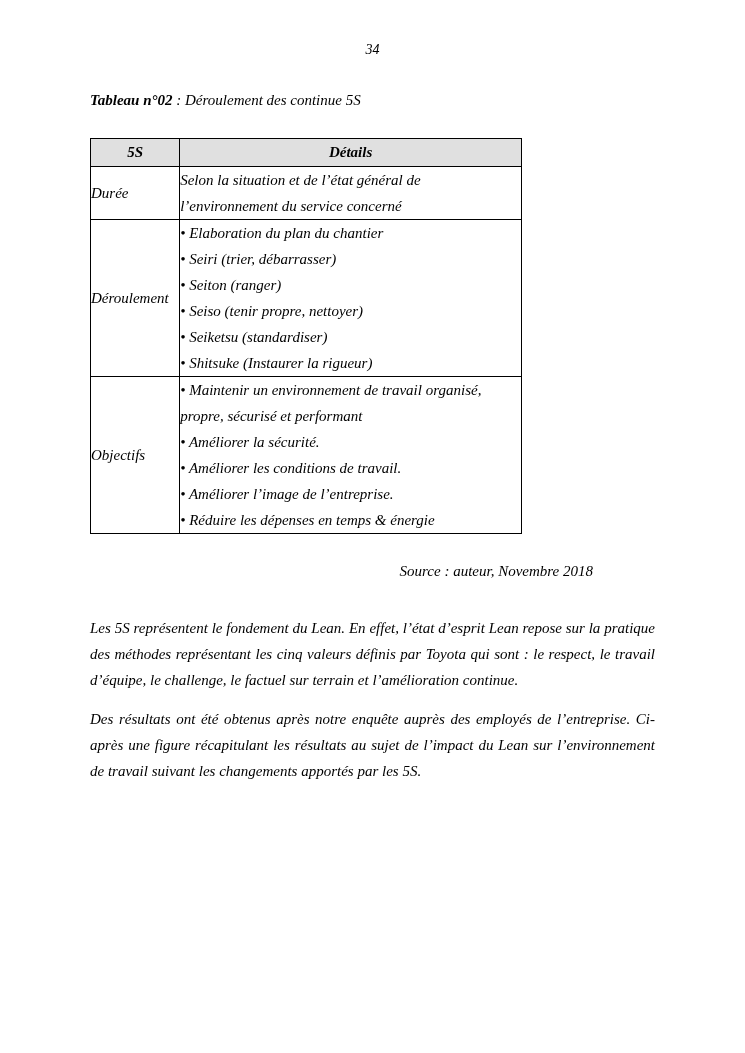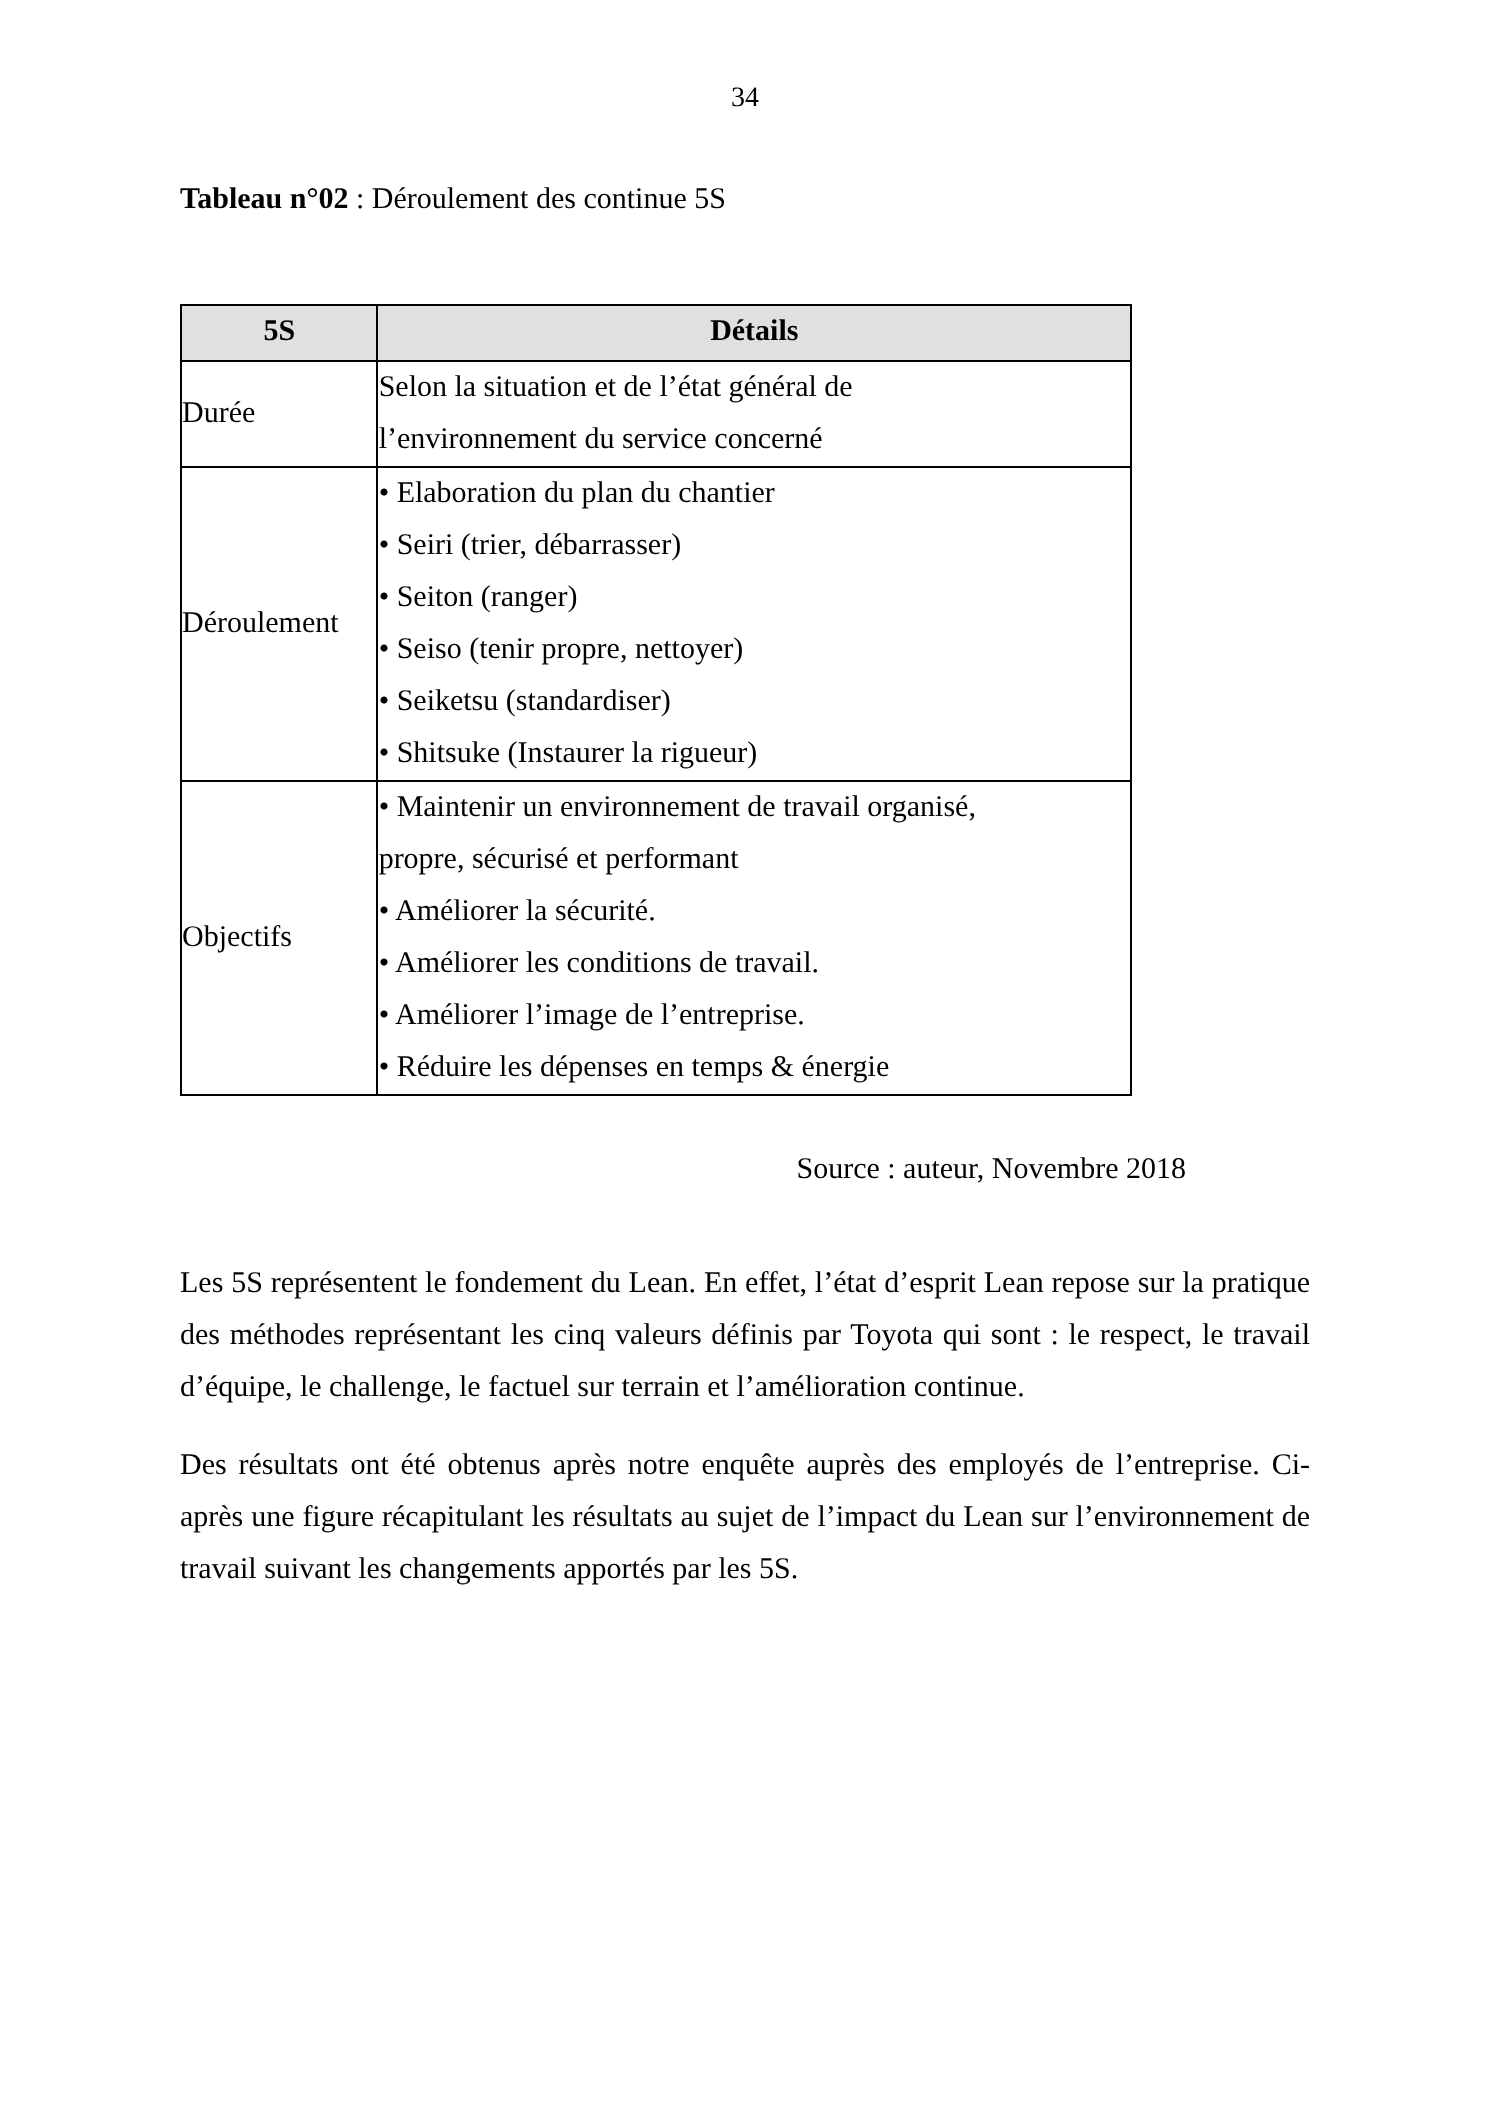--- a/index.html
+++ b/index.html
@@ -12,38 +12,39 @@
     height: 1053px;
     font-family: "Liberation Serif", "DejaVu Serif", serif;
     color: #000000;
     position: relative;
     overflow: hidden;
   }
   .page {
     padding: 0 90px;
     box-sizing: border-box;
     width: 745px;
+    font-style: italic;
   }
   .page-number {
     text-align: center;
     font-size: 14px;
     margin-top: 42px;
     line-height: 16px;
   }
   .caption {
     margin-top: 33px;
     font-size: 15px;
     line-height: 18px;
   }
   .caption .bold { font-weight: bold; }
   table.s5 {
     border-collapse: collapse;
-    margin-top: 43px;
+    margin-top: 29px;
     table-layout: fixed;
-    width: 476px;
+    width: 432px;
   }
   table.s5 td, table.s5 th {
     border: 1px solid #000000;
     font-size: 15px;
     vertical-align: middle;
     padding: 0;
   }
   table.s5 th {
     background: #e0e0e0;
     font-weight: bold;

